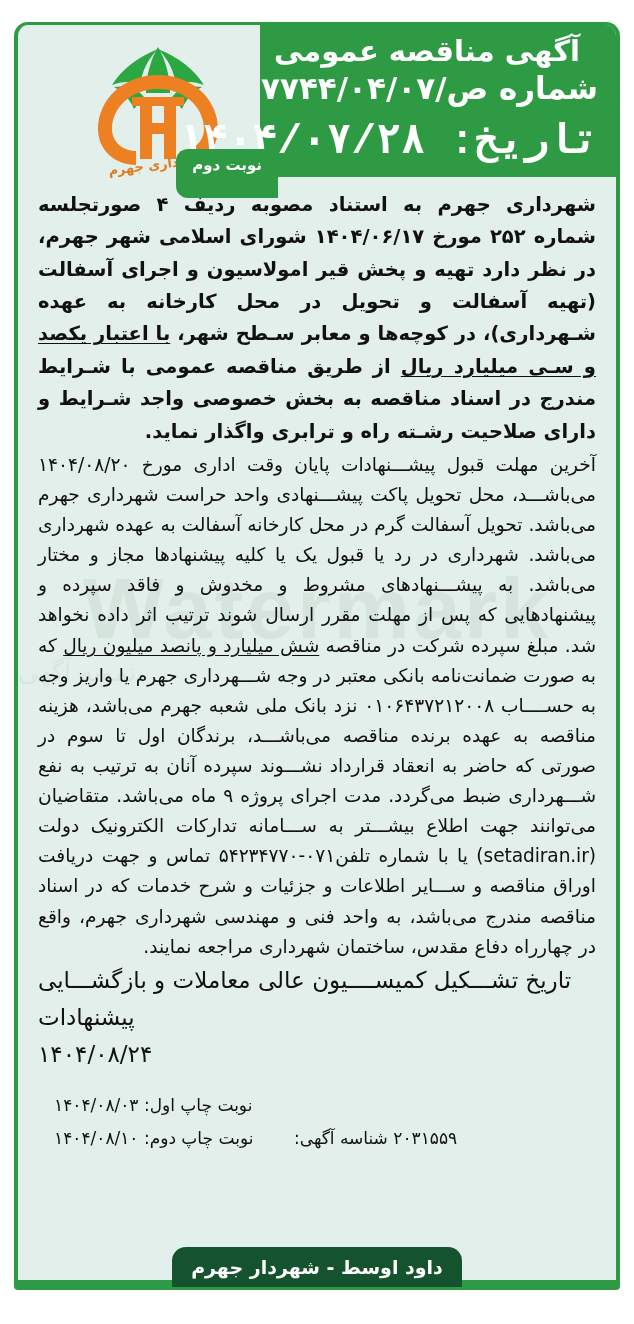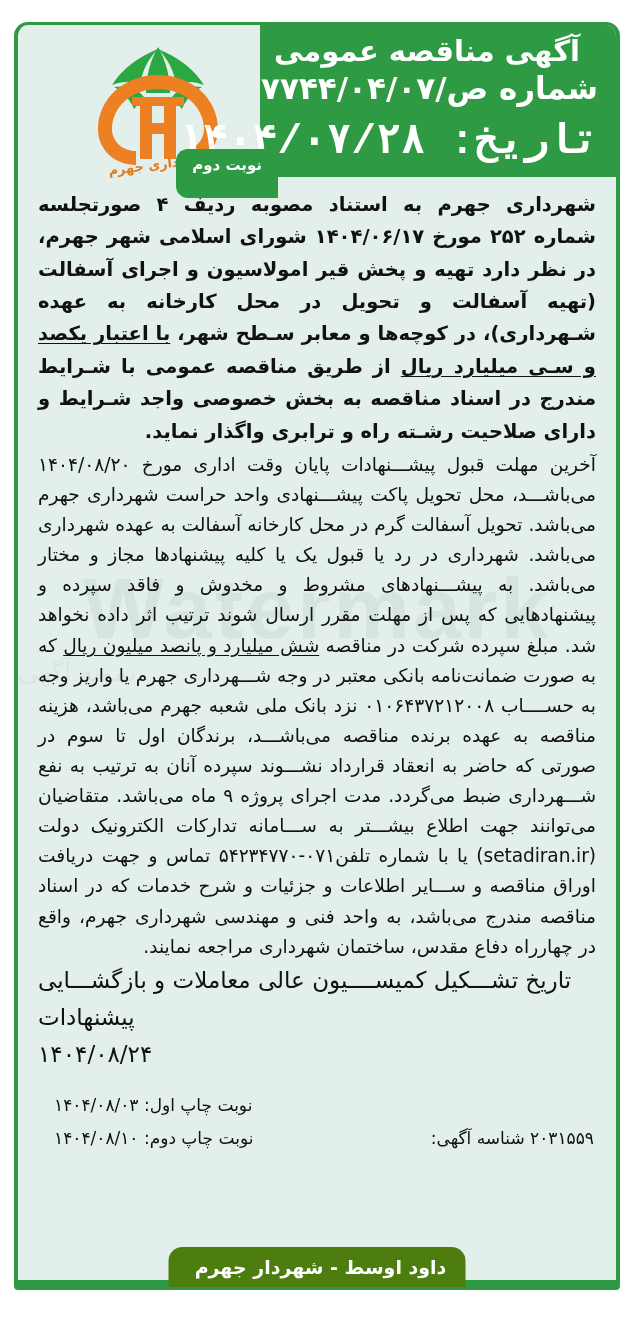--- a/index.html
+++ b/index.html
@@ -192,21 +192,21 @@
     z-index: 2;
   }
   .meta-row {
     display: flex;
     justify-content: flex-start;
     align-items: baseline;
     line-height: 1.9;
   }
   .meta-right {
     width: 300px;
-    text-align: right;
+    text-align: left;
     white-space: nowrap;
   }
   .meta-left {
     flex: 1;
     text-align: left;
     white-space: nowrap;
     padding-left: 14px;
   }
   .meta-spacer {
     width: 300px;
@@ -228,30 +228,29 @@
     height: 7px;
     background: #2e9b44;
   }
   .signbar {
     position: absolute;
     left: 50%;
     transform: translateX(-50%);
     bottom: 0;
     width: 290px;
     height: 40px;
-    background: #4d7c0f;
+    background: #14532d;
     border-radius: 14px 14px 0 0;
     color: #ffffff;
     font-size: 19px;
     font-weight: 700;
     display: flex;
     align-items: center;
     justify-content: center;
     white-space: nowrap;
-    padding-left: 7px;
   }
 </style>
 </head>
 <body>
 
 <div class="page">
   <div class="sheet">
 
     <div class="watermark">
       <div class="watermark-text">Watermark</div>

